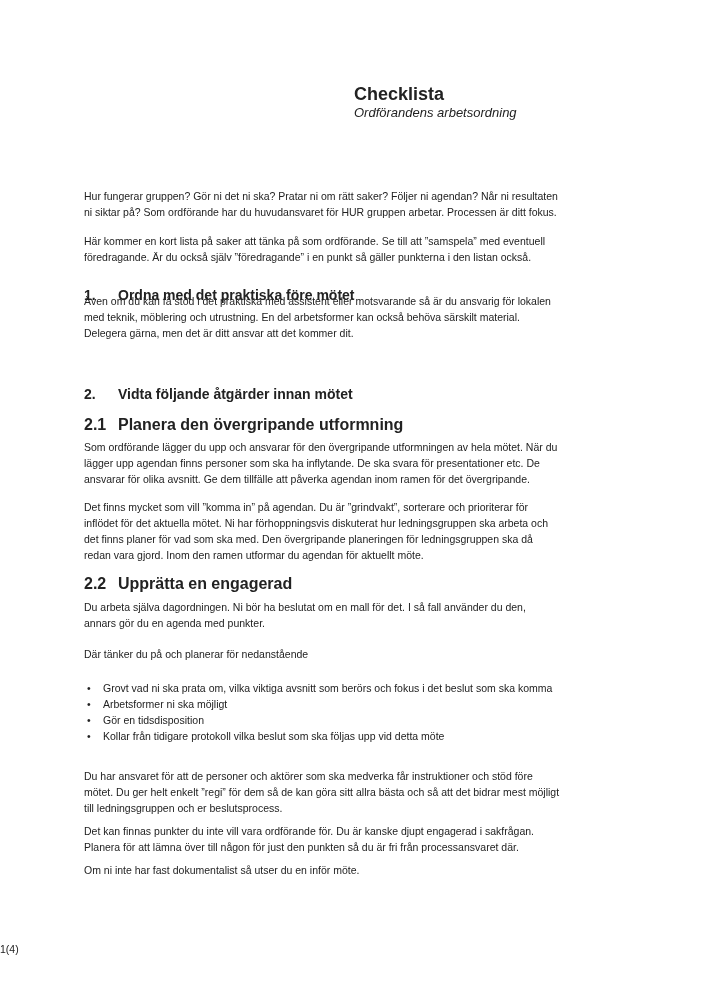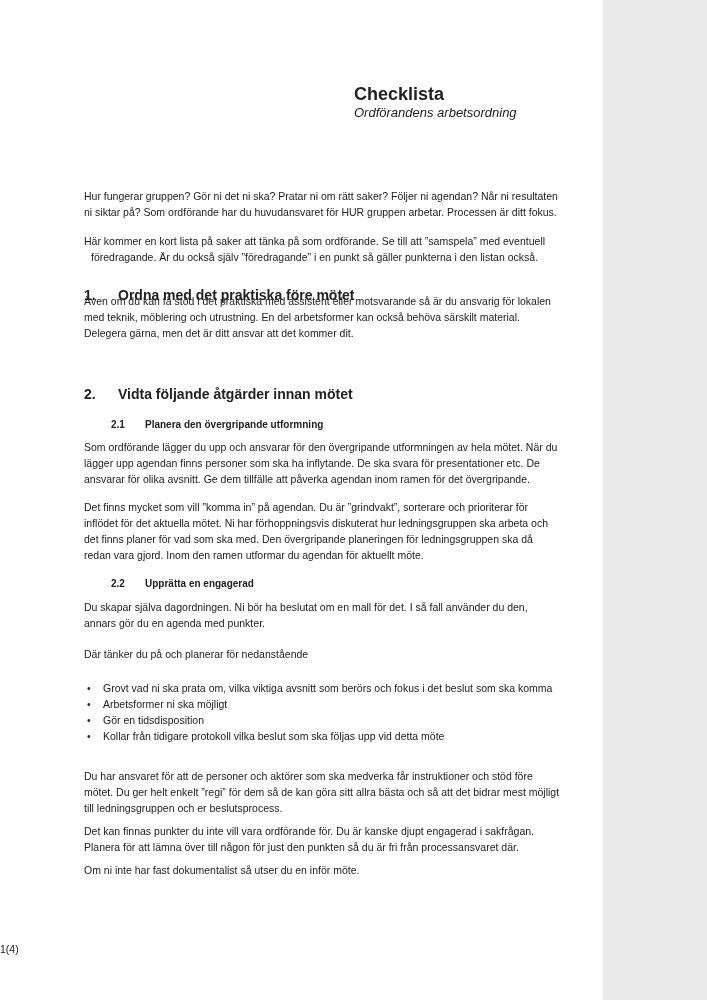--- a/index.html
+++ b/index.html
@@ -1,18 +1,18 @@
 <!DOCTYPE html>
 <html lang="sv"><head>
 <meta charset="utf-8">
 <style>
   html, body { margin: 0; padding: 0; background: #e9e9e9; }
   .page {
     position: relative;
-    width: 603px;
+    width: 707px;
     height: 1000px;
     background: #ffffff;
     font-family: "Liberation Sans", sans-serif;
     color: #222222;
     overflow: hidden;
   }
   .abs { position: absolute; left: 84px; }
   .doc-title {
     font-size: 18px;
     font-weight: bold;
@@ -33,25 +33,24 @@
   }
   .h-main {
     display: flex;
     font-size: 14px;
     font-weight: bold;
     line-height: 17px;
     white-space: pre;
   }
   .h-sub {
     display: flex;
-    font-size: 10px;
+    font-size: 16px;
     font-weight: bold;
     line-height: 15px;
     white-space: pre;
-    margin-left: 27px;
   }
   .h-num { flex: 0 0 34px; }
   ul.bullets {
     margin: 0; padding: 0;
     list-style: none;
     font-size: 10.5px;
     line-height: 16px;
   }
   ul.bullets li {
     position: relative;
@@ -79,21 +78,21 @@
 <div class="page">
 
   <div class="abs" style="left:354px; top:84px;">
     <div class="doc-title">Checklista</div>
     <div class="doc-subtitle">Ordförandens arbetsordning</div>
   </div>
 
   <div class="abs para" style="top:188px;">Hur fungerar gruppen? Gör ni det ni ska? Pratar ni om rätt saker? Följer ni agendan? Når ni resultaten
 ni siktar på? Som ordförande har du huvudansvaret för HUR gruppen arbetar. Processen är ditt fokus.</div>
 
-  <div class="abs para" style="top:233px;text-align:center;">Här kommer en kort lista på saker att tänka på som ordförande. Se till att ”samspela” med eventuell
+  <div class="abs para" style="top:233px;">Här kommer en kort lista på saker att tänka på som ordförande. Se till att ”samspela” med eventuell
 föredragande. Är du också själv ”föredragande” i en punkt så gäller punkterna i den listan också.</div>
 
   <div class="abs h-main" style="top:287px;">
     <span class="h-num">1.</span>
     <span>Ordna med det praktiska före mötet</span>
   </div>
 
   <div class="abs para" style="top:293px;">Även om du kan få stöd i det praktiska med assistent eller motsvarande så är du ansvarig för lokalen
 med teknik, möblering och utrustning. En del arbetsformer kan också behöva särskilt material.
 Delegera gärna, men det är ditt ansvar att det kommer dit.</div>
@@ -115,21 +114,21 @@
   <div class="abs para" style="top:499px;">Det finns mycket som vill ”komma in” på agendan. Du är ”grindvakt”, sorterare och prioriterar för
 inflödet för det aktuella mötet. Ni har förhoppningsvis diskuterat hur ledningsgruppen ska arbeta och
 det finns planer för vad som ska med. Den övergripande planeringen för ledningsgruppen ska då
 redan vara gjord. Inom den ramen utformar du agendan för aktuellt möte.</div>
 
   <div class="abs h-sub" style="top:576px;">
     <span class="h-num">2.2</span>
     <span>Upprätta en engagerad</span>
   </div>
 
-  <div class="abs para" style="top:599px;">Du skapar själva dagordningen. Ni bör ha beslutat om en mall för det. I så fall använder du den,
+  <div class="abs para" style="top:599px;">Du arbeta själva dagordningen. Ni bör ha beslutat om en mall för det. I så fall använder du den,
 annars gör du en agenda med punkter.</div>
 
   <div class="abs para" style="top:646px;">Där tänker du på och planerar för nedanstående</div>
 
   <ul class="abs bullets" style="top:680px;">
     <li>Grovt vad ni ska prata om, vilka viktiga avsnitt som berörs och fokus i det beslut som ska komma</li>
     <li>Arbetsformer ni ska möjligt</li>
     <li>Gör en tidsdisposition</li>
     <li>Kollar från tidigare protokoll vilka beslut som ska följas upp vid detta möte</li>
   </ul>

